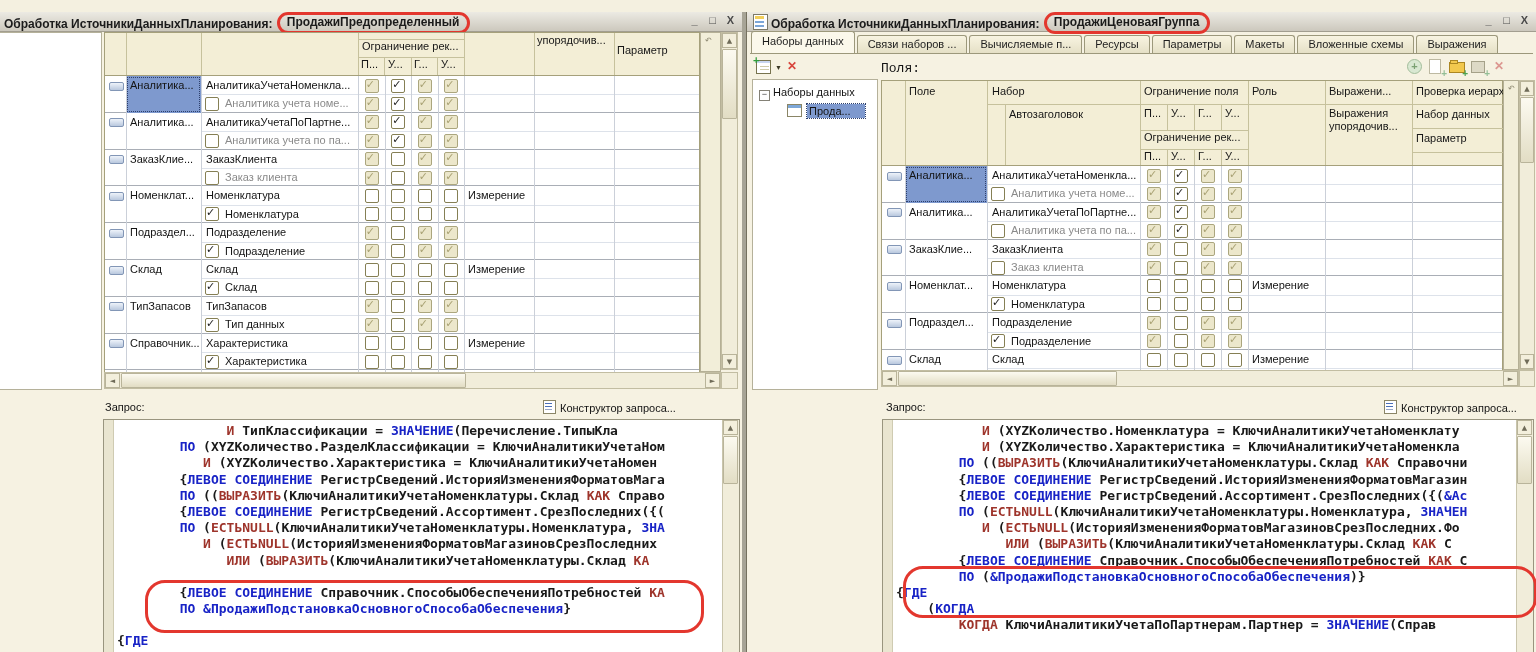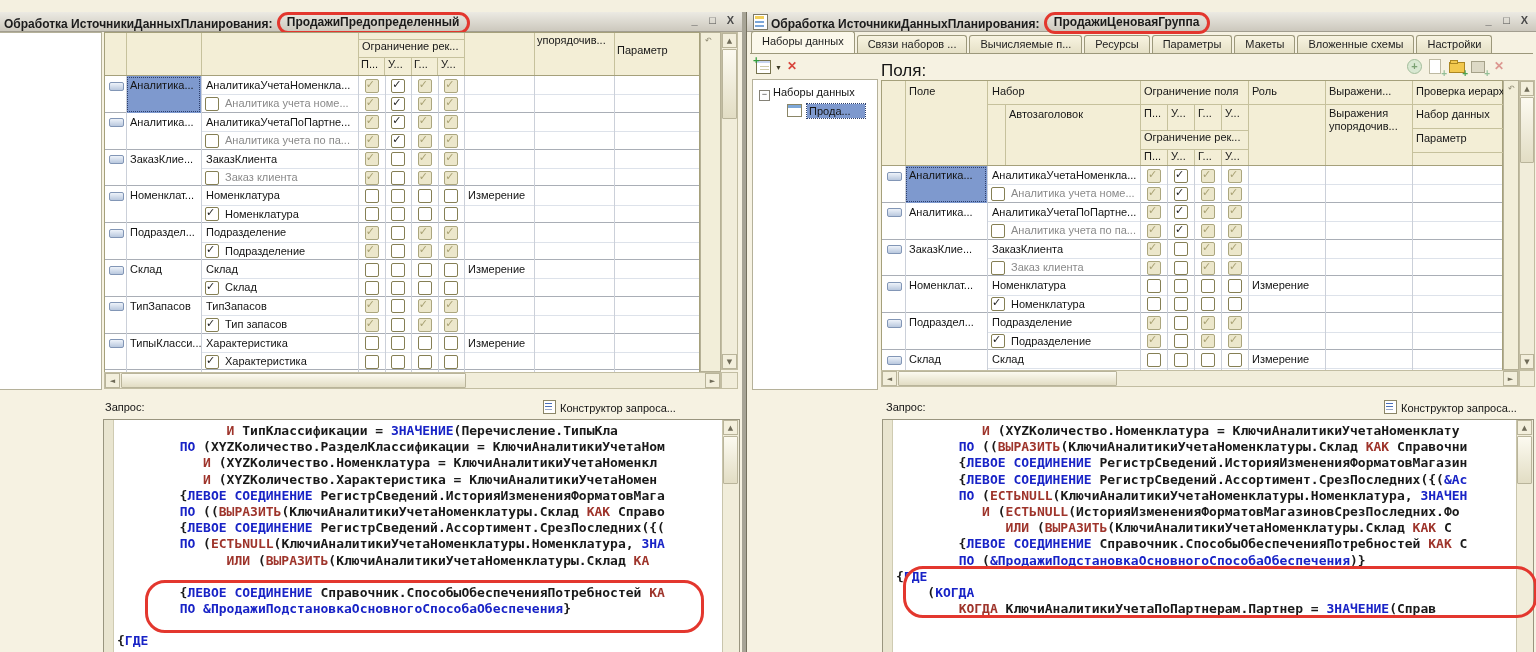--- a/index.html
+++ b/index.html
@@ -28,21 +28,21 @@
 
   
   .tabs{position:absolute;left:4px;top:20px;height:21px;display:flex;align-items:flex-end;gap:2px;}
   .tab{height:17px;line-height:16px;padding:0 10px;font-size:11px;color:#1d1d1d;white-space:nowrap;
        background:linear-gradient(#F8F4E1,#E5E0C6);border:1px solid #9C987B;border-bottom:none;
        border-radius:3px 3px 0 0;}
   .tab.active{height:21px;line-height:19px;background:#FBF8EB;}
   .tabpane-line{position:absolute;left:3px;right:3px;top:41px;height:1px;background:#9C987B;}
 
   
-  .tb-label{position:absolute;font-size:17px;color:#141414;}
+  .tb-label{position:absolute;font-size:13px;color:#141414;font-family:Liberation Mono, monospace;}
   .dsadd{position:absolute;width:26px;height:17px;}
   .tbl-ico{position:absolute;left:0;top:2px;width:13px;height:12px;background:#fff;border:1px solid #77734E;
            box-shadow:inset 0 2px 0 #C8D5EE;}
   .tbl-ico::after{content:"";position:absolute;left:3px;top:3px;right:1px;height:7px;
            background:repeating-linear-gradient(#fff 0 2px,#CFCBA9 2px 3px);}
   .plus-badge{position:absolute;left:-3px;top:-3px;font-size:11px;font-weight:bold;color:#2E9E3C;line-height:10px;}
   .caret{position:absolute;right:0;top:6px;font-size:7px;color:#3B3welcome926;color:#3B3926;}
   .red-x{font-weight:bold;font-size:12px;color:#D8453C;}
   .ico{position:absolute;width:18px;height:17px;}
   .circle-plus{position:absolute;left:1px;top:1px;width:13px;height:13px;border-radius:50%;
@@ -259,29 +259,29 @@
         <div class="fgroup" style="top: 220.8px; height: 36.8px;">
           <span class="grip" style="left: 4px; top: 5.7px;"></span>
           <div class="fcell" style="left: 21px; width: 75px; top: 0px; height: 36.8px; line-height: 18.4px;">ТипЗапасов</div>
           <span class="ct" style="left: 101px; top: 0px; line-height: 18.4px; width: 149px;">ТипЗапасов</span>
           <span class="cb dis" style="left: 259.75px; top: 2.7px;"></span>
           <span class="cb off" style="left: 286.25px; top: 2.7px;"></span>
           <span class="cb dis" style="left: 312.75px; top: 2.7px;"></span>
           <span class="cb dis" style="left: 339.25px; top: 2.7px;"></span>
           <div class="il" style="left: 96px; top: 18.4px;"></div>
           <span class="cb chk" style="left: 100px; top: 21.1px;"></span>
-          <span class="ct" style="left: 120px; top: 18.4px; line-height: 18.4px; width: 129px;">Тип запасов</span>
+          <span class="ct" style="left: 120px; top: 18.4px; line-height: 18.4px; width: 129px;">Тип данных</span>
           <span class="cb dis" style="left: 259.75px; top: 21.1px;"></span>
           <span class="cb off" style="left: 286.25px; top: 21.1px;"></span>
           <span class="cb dis" style="left: 312.75px; top: 21.1px;"></span>
           <span class="cb dis" style="left: 339.25px; top: 21.1px;"></span>
         </div>
         <div class="fgroup" style="top: 257.6px; height: 36.8px;">
           <span class="grip" style="left: 4px; top: 5.7px;"></span>
-          <div class="fcell" style="left: 21px; width: 75px; top: 0px; height: 36.8px; line-height: 18.4px;">ТипыКласси...</div>
+          <div class="fcell" style="left: 21px; width: 75px; top: 0px; height: 36.8px; line-height: 18.4px;">Справочник...</div>
           <span class="ct" style="left: 101px; top: 0px; line-height: 18.4px; width: 149px;">Характеристика</span>
           <span class="cb off" style="left: 259.75px; top: 2.7px;"></span>
           <span class="cb off" style="left: 286.25px; top: 2.7px;"></span>
           <span class="cb off" style="left: 312.75px; top: 2.7px;"></span>
           <span class="cb off" style="left: 339.25px; top: 2.7px;"></span>
           <span class="ct" style="left: 363px; top: 0px; line-height: 18.4px;">Измерение</span>
           <div class="il" style="left: 96px; top: 18.4px;"></div>
           <span class="cb chk" style="left: 100px; top: 21.1px;"></span>
           <span class="ct" style="left: 120px; top: 18.4px; line-height: 18.4px; width: 129px;">Характеристика</span>
           <span class="cb off" style="left: 259.75px; top: 21.1px;"></span>
@@ -317,26 +317,26 @@
     </div>
     <div class="sb" style="left:721px;top:360px;width:17px;height:17px;"></div>
 
     <span class="qlabel" style="left:105px;top:389px;">Запрос:</span>
     <span class="qbuilder" style="left:543px;top:388px;"><span class="qb-ico"></span><span>Конструктор запроса...</span></span>
     <div class="qbox" style="left:103px;top:407px;width:637px;height:245px;">
       <div class="qgutter"></div>
       <div class="qlines" id="lq-lines">
           <div class="qline">              <span class="k-r">И</span> ТипКлассификации = <span class="k-b">ЗНАЧЕНИЕ</span>(Перечисление.ТипыКла</div>
           <div class="qline">        <span class="k-b">ПО</span> (XYZКоличество.РазделКлассификации = КлючиАналитикиУчетаНом</div>
-          <div class="qline">           <span class="k-r">И</span> (XYZКоличество.Номенклатура = КлючиАналитикиУчетаНоменкл</div>
           <div class="qline">           <span class="k-r">И</span> (XYZКоличество.Характеристика = КлючиАналитикиУчетаНомен</div>
           <div class="qline">        {<span class="k-b">ЛЕВОЕ</span> <span class="k-b">СОЕДИНЕНИЕ</span> РегистрСведений.ИсторияИзмененияФорматовМага</div>
           <div class="qline">        <span class="k-b">ПО</span> ((<span class="k-r">ВЫРАЗИТЬ</span>(КлючиАналитикиУчетаНоменклатуры.Склад <span class="k-r">КАК</span> Справо</div>
           <div class="qline">        {<span class="k-b">ЛЕВОЕ</span> <span class="k-b">СОЕДИНЕНИЕ</span> РегистрСведений.Ассортимент.СрезПоследних({(</div>
           <div class="qline">        <span class="k-b">ПО</span> (<span class="k-r">ЕСТЬNULL</span>(КлючиАналитикиУчетаНоменклатуры.Номенклатура, <span class="k-b">ЗНА</span></div>
+          <div class="qline">           <span class="k-r">И</span> (<span class="k-r">ЕСТЬNULL</span>(ИсторияИзмененияФорматовМагазиновСрезПоследних</div>
           <div class="qline">              <span class="k-r">ИЛИ</span> (<span class="k-r">ВЫРАЗИТЬ</span>(КлючиАналитикиУчетаНоменклатуры.Склад <span class="k-r">КА</span></div>
           <div class="qline">&nbsp;</div>
           <div class="qline">        {<span class="k-b">ЛЕВОЕ</span> <span class="k-b">СОЕДИНЕНИЕ</span> Справочник.СпособыОбеспеченияПотребностей <span class="k-r">КА</span></div>
           <div class="qline">        <span class="k-b">ПО</span> <span class="k-b">&amp;ПродажиПодстановкаОсновногоСпособаОбеспечения</span>}</div>
           <div class="qline">&nbsp;</div>
           <div class="qline">{<span class="k-b">ГДЕ</span></div>
         </div>
       <div class="q-vsb">
         <span class="sbtn" style="left:0;top:0;width:15px;height:15px;line-height:14px;">▲</span>
         <span class="sthumb" style="left:0;top:16px;width:15px;height:48px;"></span>
@@ -356,21 +356,21 @@
     </div>
 
     <div class="tabs">
       <span class="tab active">Наборы данных</span>
       <span class="tab">Связи наборов ...</span>
       <span class="tab">Вычисляемые п...</span>
       <span class="tab">Ресурсы</span>
       <span class="tab">Параметры</span>
       <span class="tab">Макеты</span>
       <span class="tab">Вложенные схемы</span>
-      <span class="tab">Настройки</span>
+      <span class="tab">Выражения</span>
     </div>
     <div class="tabpane-line"></div>
 
     <span class="dsadd" style="left:9px;top:46px;">
       <span class="tbl-ico"></span>
       <span class="plus-badge">+</span>
       <span class="caret">▼</span>
     </span>
     <span class="red-x" style="position:absolute;left:40px;top:47px;">✕</span>
     <span class="tb-label" style="left:134px;top:49px;">Поля:</span>
@@ -565,20 +565,21 @@
       <span class="sbtn" style="right:0;top:0;width:15px;height:15px;line-height:14px;">►</span>
     </div>
     <div class="sb" style="left:772px;top:358px;width:16px;height:17px;"></div>
 
     <span class="qlabel" style="left:139px;top:389px;">Запрос:</span>
     <span class="qbuilder" style="left:637px;top:388px;"><span class="qb-ico"></span><span>Конструктор запроса...</span></span>
     <div class="qbox" style="left:135px;top:407px;width:652px;height:245px;">
       <div class="qgutter"></div>
       <div class="qlines" id="rq-lines">
           <div class="qline">           <span class="k-r">И</span> (XYZКоличество.Номенклатура = КлючиАналитикиУчетаНоменклату</div>
+          <div class="qline">           <span class="k-r">И</span> (XYZКоличество.Характеристика = КлючиАналитикиУчетаНоменкла</div>
           <div class="qline">        <span class="k-b">ПО</span> ((<span class="k-r">ВЫРАЗИТЬ</span>(КлючиАналитикиУчетаНоменклатуры.Склад <span class="k-r">КАК</span> Справочни</div>
           <div class="qline">        {<span class="k-b">ЛЕВОЕ</span> <span class="k-b">СОЕДИНЕНИЕ</span> РегистрСведений.ИсторияИзмененияФорматовМагазин</div>
           <div class="qline">        {<span class="k-b">ЛЕВОЕ</span> <span class="k-b">СОЕДИНЕНИЕ</span> РегистрСведений.Ассортимент.СрезПоследних({(<span class="k-b">&amp;Ас</span></div>
           <div class="qline">        <span class="k-b">ПО</span> (<span class="k-r">ЕСТЬNULL</span>(КлючиАналитикиУчетаНоменклатуры.Номенклатура, <span class="k-b">ЗНАЧЕН</span></div>
           <div class="qline">           <span class="k-r">И</span> (<span class="k-r">ЕСТЬNULL</span>(ИсторияИзмененияФорматовМагазиновСрезПоследних.Фо</div>
           <div class="qline">              <span class="k-r">ИЛИ</span> (<span class="k-r">ВЫРАЗИТЬ</span>(КлючиАналитикиУчетаНоменклатуры.Склад <span class="k-r">КАК</span> С</div>
           <div class="qline">        {<span class="k-b">ЛЕВОЕ</span> <span class="k-b">СОЕДИНЕНИЕ</span> Справочник.СпособыОбеспеченияПотребностей <span class="k-r">КАК</span> С</div>
           <div class="qline">        <span class="k-b">ПО</span> (<span class="k-b">&amp;ПродажиПодстановкаОсновногоСпособаОбеспечения</span>)}</div>
           <div class="qline">{<span class="k-b">ГДЕ</span></div>
           <div class="qline">    (<span class="k-b">КОГДА</span></div>

